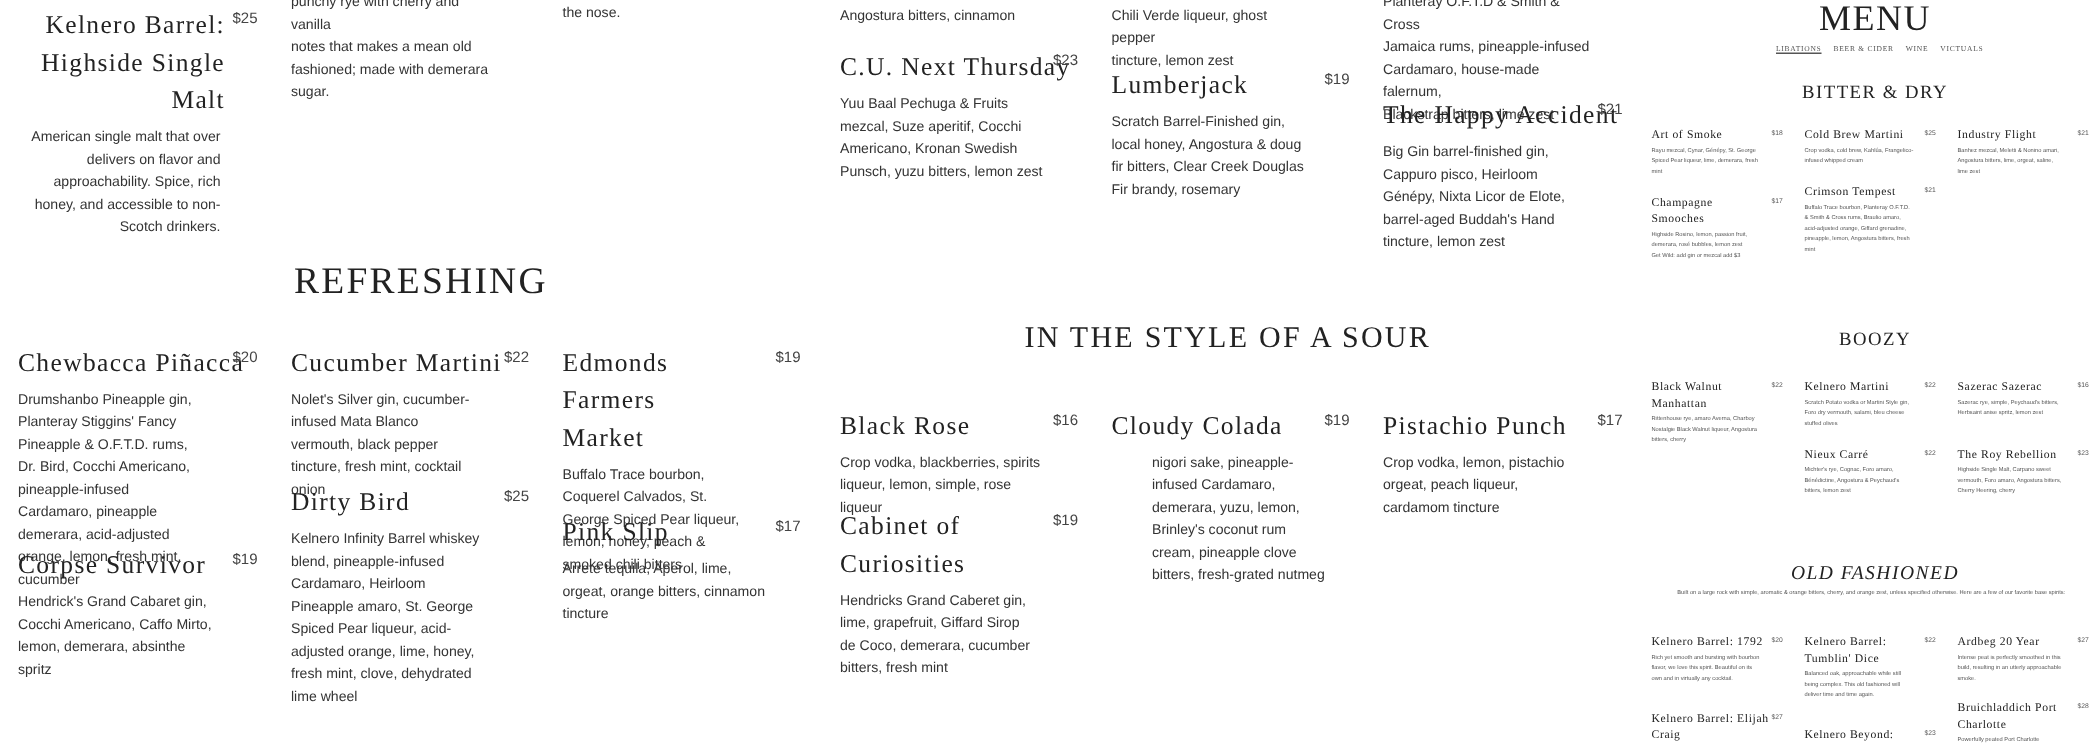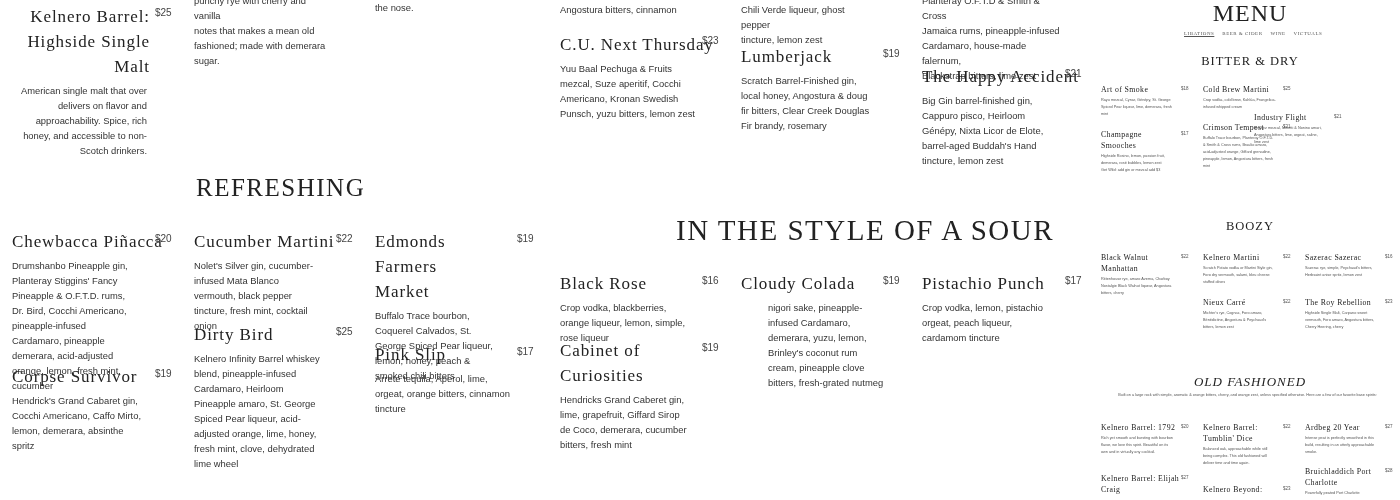--- a/index.html
+++ b/index.html
@@ -99,26 +99,26 @@
   <div class="price" style="left:142px; top:4px;">$19</div>
   <div class="desc" style="width:125px;">Buffalo Trace bourbon, Coquerel Calvados, St. George Spiced Pear liqueur, lemon, honey, peach &amp; smoked chili bitters</div>
 </div>
 
 <div class="item" style="left:375px; top:342px; width:158px;">
   <div class="name">Pink Slip</div>
   <div class="price" style="left:142px; top:4px;">$17</div>
   <div class="desc" style="width:135px;">Arrete tequila, Aperol, lime, orgeat, orange bitters, cinnamon tincture</div>
 </div>
 
-<div class="section-title" style="left:676px; top:214px; width:285px; font-size:29px; text-transform: uppercase;">In the Style of a Sour</div>
+<div class="section-title" style="left:676px; top:214px; width:285px; font-size:20px; text-transform: uppercase;">In the Style of a Sour</div>
 
 <div class="item" style="left:560px; top:271px; width:158px;">
   <div class="name">Black Rose</div>
   <div class="price" style="left:142px; top:4px;">$16</div>
-  <div class="desc" style="width:135px;">Crop vodka, blackberries, orange liqueur, lemon, simple, rose liqueur</div>
+  <div class="desc" style="width:135px;">Crop vodka, blackberries, spirits liqueur, lemon, simple, rose liqueur</div>
 </div>
 
 <div class="item" style="left:560px; top:338px; width:158px;">
   <div class="name" style="width:110px;">Cabinet of Curiosities</div>
   <div class="price" style="left:142px; top:4px;">$19</div>
   <div class="desc" style="width:130px;">Hendricks Grand Caberet gin, lime, grapefruit, Giffard Sirop de Coco, demerara, cucumber bitters, fresh mint</div>
 </div>
 
 <div class="item" style="left:741px; top:271px; width:158px;">
   <div class="name">Cloudy Colada</div>
@@ -157,21 +157,21 @@
 <div class="mini" style="left:1203px; top:84px;">
   <div class="mname">Cold Brew Martini</div>
   <div class="mprice" style="left:80px; top:2px;">$25</div>
   <div class="mdesc" style="width:76px;">Crop vodka, cold brew, Kahlúa, Frangelico-infused whipped cream</div>
 </div>
 <div class="mini" style="left:1203px; top:122px;">
   <div class="mname">Crimson Tempest</div>
   <div class="mprice" style="left:80px; top:2px;">$21</div>
   <div class="mdesc" style="width:72px;">Buffalo Trace bourbon, Planteray O.F.T.D. &amp; Smith &amp; Cross rums, Braulio amaro, acid-adjusted orange, Giffard grenadine, pineapple, lemon, Angostura bitters, fresh mint</div>
 </div>
-<div class="mini" style="left:1254px; top:84px;margin-top:28px;">
+<div class="mini" style="left:1305px; top:84px;">
   <div class="mname">Industry Flight</div>
   <div class="mprice" style="left:80px; top:2px;">$21</div>
   <div class="mdesc" style="width:70px;">Banhez mezcal, Meletti &amp; Nonino amari, Angostura bitters, lime, orgeat, saline, lime zest</div>
 </div>
 
 <div class="rp-title" style="left:1210px; top:219px; width:80px; font-size:12.5px; letter-spacing:1px; text-transform: uppercase;">Boozy</div>
 
 <div class="mini" style="left:1101px; top:252px;">
   <div class="mname" style="width:65px;">Black Walnut Manhattan</div>
   <div class="mprice" style="left:80px; top:2px;">$22</div>

